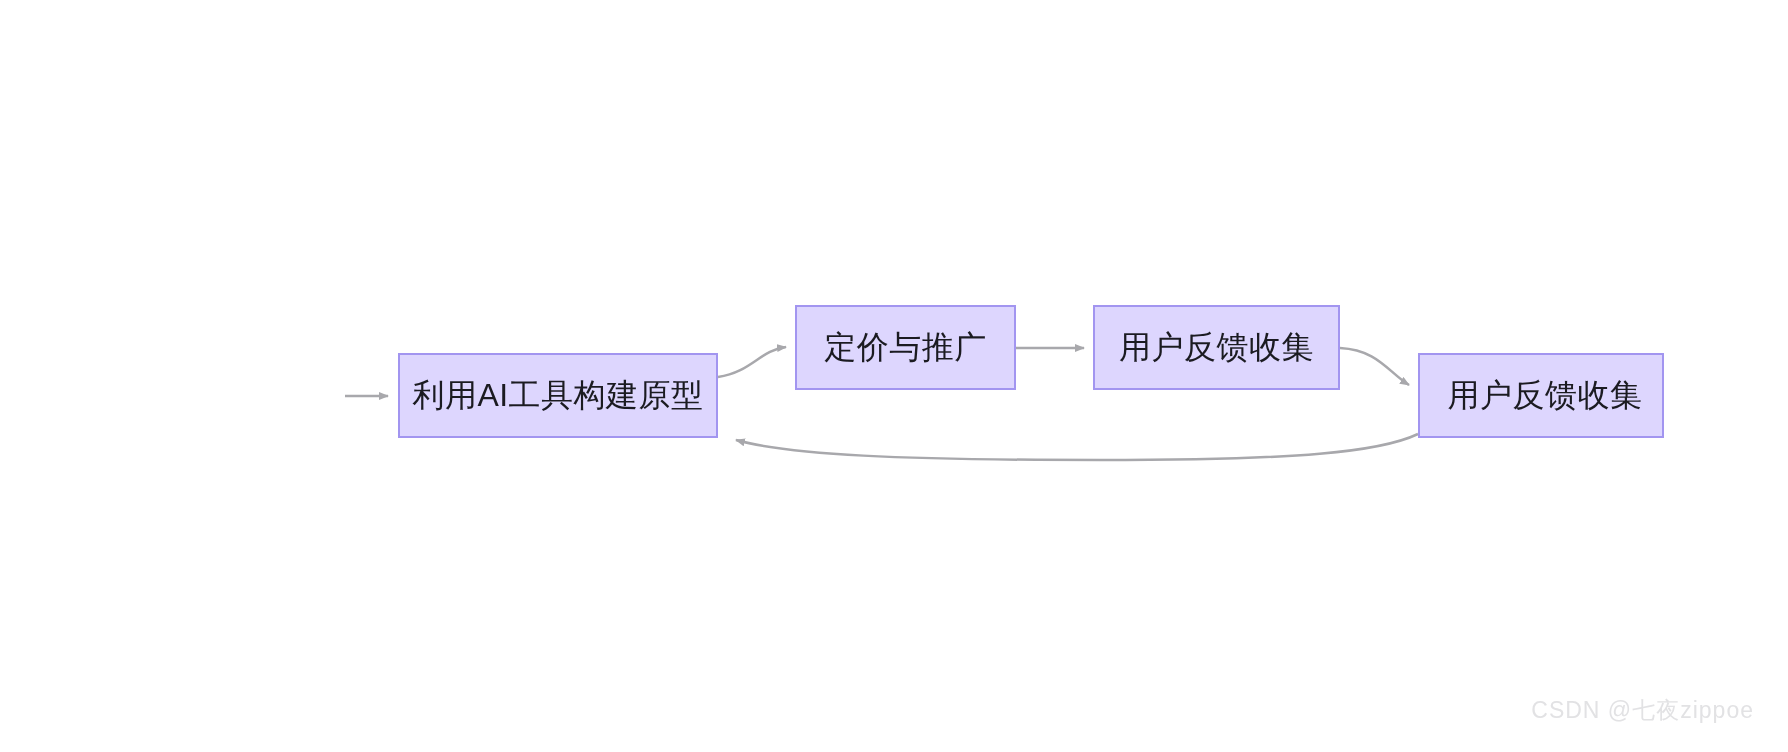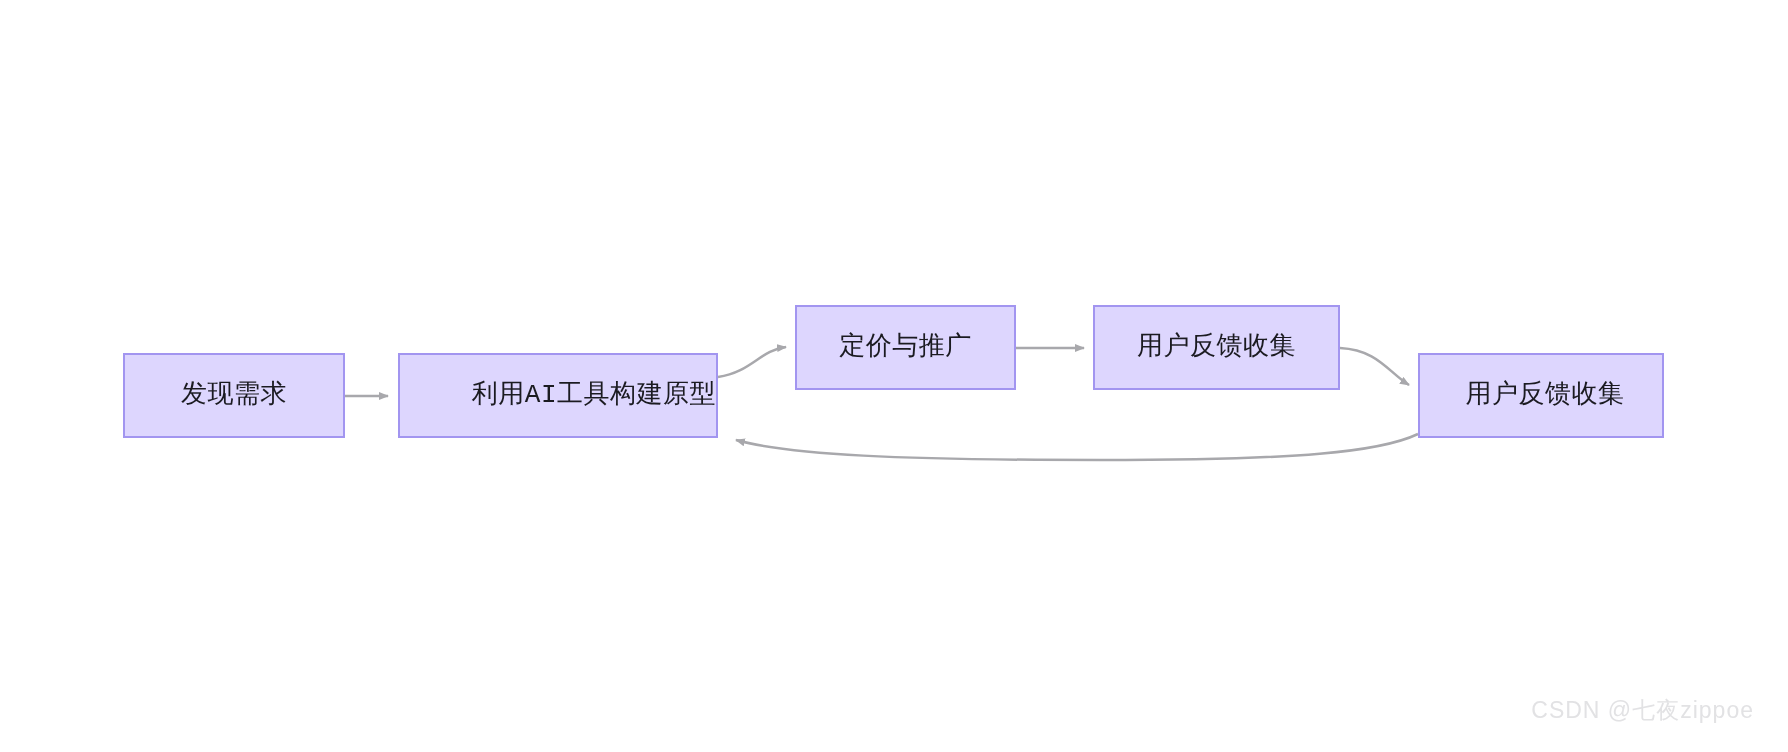--- a/index.html
+++ b/index.html
@@ -34,34 +34,33 @@
 
   .node {
     position: absolute;
     box-sizing: border-box;
     background: #ddd6fe;
     border: 2px solid #a295f0;
     display: flex;
     align-items: center;
     justify-content: center;
     color: #1b1b21;
-    font-size: 26px;
+    font-size: 32px;
     letter-spacing: 0.5px;
     line-height: 1.2;
     white-space: nowrap;
-    font-family: Liberation Mono, monospace;
   }
 
   .node-label {
     display: block;
   }
 
   
   #node-1 { left: 123px; top: 353px; width: 222px; height: 85px; }
-  #node-2 { left: 398px; top: 353px; width: 320px; height: 85px; justify-content: flex-end; }
+  #node-2 { left: 398px; top: 353px; width: 320px; height: 85px; }
   #node-3 { left: 795px; top: 305px; width: 221px; height: 85px; }
   #node-4 { left: 1093px; top: 305px; width: 247px; height: 85px; }
   #node-5 { left: 1418px; top: 353px; width: 246px; height: 85px; padding-left: 8px; }
 
   .watermark {
     position: absolute;
     right: 34px;
     bottom: 26px;
     font-size: 23px;
     color: #e2e2e4;
@@ -89,23 +88,20 @@
 
     <path d="M 718 377 C 752 372, 760 350, 786 347" fill="none" stroke="#a8a8ac" stroke-width="2.5" marker-end="url(#arrowhead)"></path>
 
     <path d="M 1016 348 L 1084 348" fill="none" stroke="#a8a8ac" stroke-width="2.5" marker-end="url(#arrowhead)"></path>
 
     <path d="M 1340 348 C 1378 350, 1388 372, 1409 385" fill="none" stroke="#a8a8ac" stroke-width="2.5" marker-end="url(#arrowhead)"></path>
 
     <path d="M 1418 434 C 1380 452, 1300 460, 1100 460 C 900 460, 790 455, 736 440" fill="none" stroke="#a8a8ac" stroke-width="2.5" marker-end="url(#arrowhead-rev)"></path>
   </svg>
 
-  <div class="node" id="node-1">
-    <span class="node-label">发现需求</span>
-  </div>
 
   <div class="node" id="node-2">
     <span class="node-label">利用AI工具构建原型</span>
   </div>
 
   <div class="node" id="node-3">
     <span class="node-label">定价与推广</span>
   </div>
 
   <div class="node" id="node-4">

